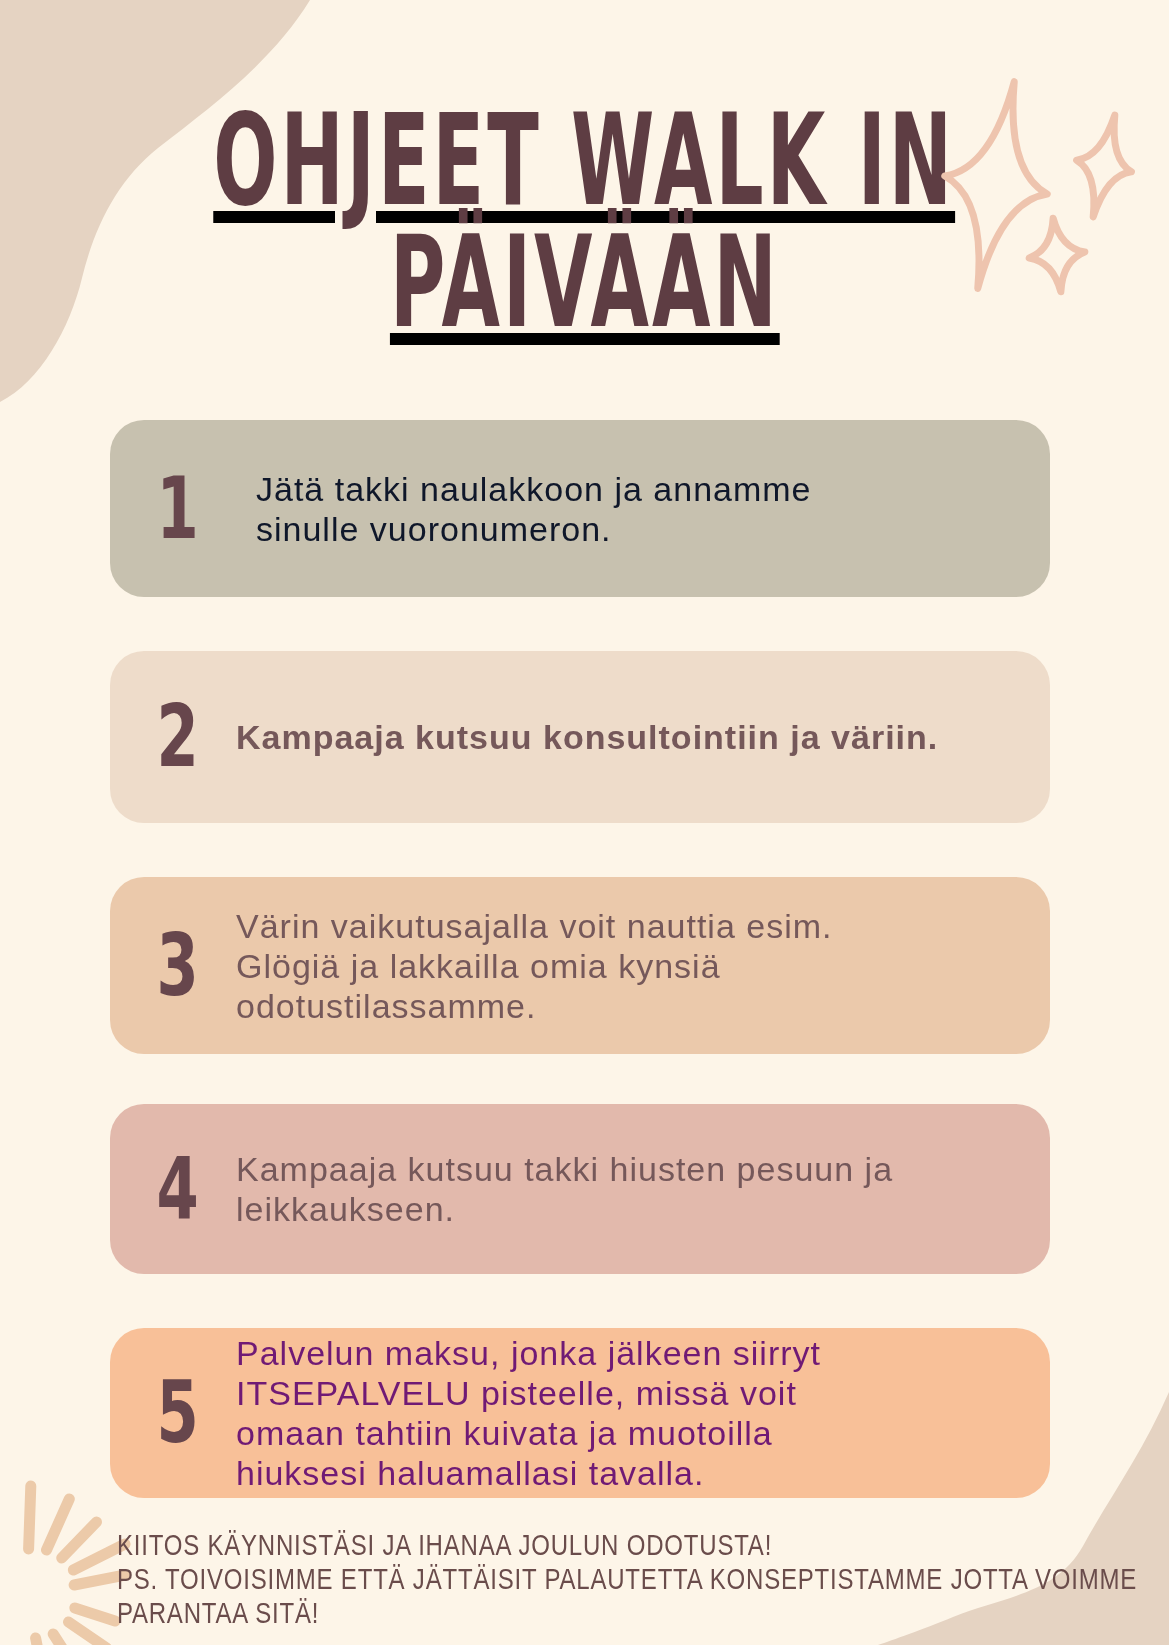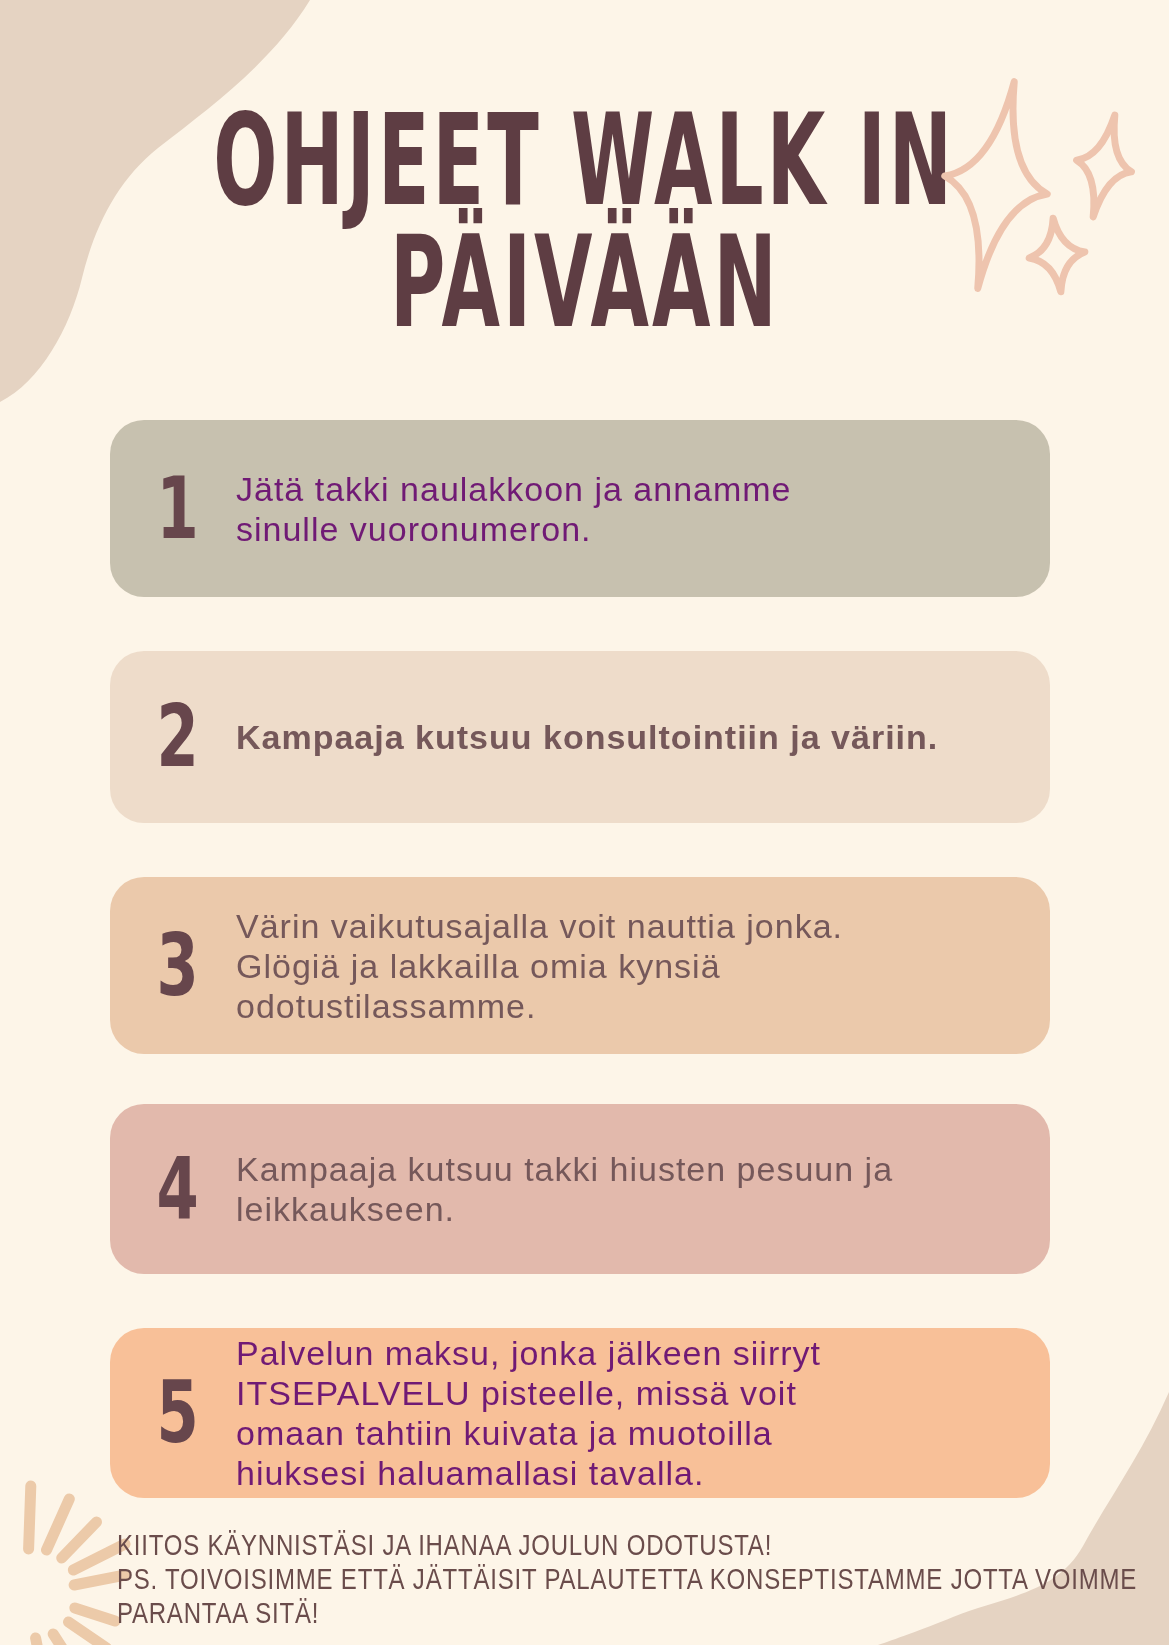--- a/index.html
+++ b/index.html
@@ -18,20 +18,21 @@
     position: absolute;
     top: 100px;
     left: 0;
     width: 100%;
     z-index: 2;
     display: flex;
     flex-direction: column;
     align-items: center;
     text-align: center;
     margin: 0;
+    text-decoration: underline;
   }
   .title-line {
     display: inline-block;
     font-family: "DejaVu Sans", sans-serif;
     font-weight: bold;
     font-size: 126px;
     line-height: 122px;
     letter-spacing: 5px;
     transform: scaleX(0.60);
     transform-origin: 50% 50%;
@@ -127,36 +128,36 @@
       <path transform="rotate(10 996 185)" d="M 996 80 Q 1004 170 1048 185 Q 1004 200 996 290 Q 988 200 944 185 Q 988 170 996 80 Z"></path>
       <path transform="rotate(12 1104 166)" d="M 1104 114 Q 1109 158 1132 166 Q 1109 174 1104 218 Q 1099 174 1076 166 Q 1099 158 1104 114 Z"></path>
       <path transform="rotate(-6 1057 255)" d="M 1057 218 Q 1062 249 1085 255 Q 1062 261 1057 292 Q 1052 261 1029 255 Q 1052 249 1057 218 Z"></path>
     </g>
   </svg>
 
   <div class="card card-1" style="background: rgb(199, 193, 175);">
     <div class="card-num-box">
       <span class="card-num" style="color: rgb(103, 70, 76);">1</span>
     </div>
-    <div class="card-text" style="color: #701a75;">Jätä takki naulakkoon ja annamme
+    <div class="card-text" style="color: #0f172a; margin-left: 20px;">Jätä takki naulakkoon ja annamme
 sinulle vuoronumeron.</div>
   </div>
 
   <div class="card card-2" style="background: rgb(238, 220, 202);">
     <div class="card-num-box">
       <span class="card-num" style="color: rgb(103, 70, 76);">2</span>
     </div>
     <div class="card-text" style="color: rgb(117, 88, 90); font-weight: bold;">Kampaaja kutsuu konsultointiin ja väriin.</div>
   </div>
 
   <div class="card card-3" style="background: rgb(235, 201, 171);">
     <div class="card-num-box">
       <span class="card-num" style="color: rgb(103, 70, 76);">3</span>
     </div>
-    <div class="card-text" style="color: rgb(117, 88, 90);">Värin vaikutusajalla voit nauttia jonka.
+    <div class="card-text" style="color: rgb(117, 88, 90);">Värin vaikutusajalla voit nauttia esim.
 Glögiä ja lakkailla omia kynsiä
 odotustilassamme.</div>
   </div>
 
   <div class="card card-4" style="background: rgb(226, 185, 172);">
     <div class="card-num-box">
       <span class="card-num" style="color: rgb(103, 70, 76);">4</span>
     </div>
     <div class="card-text" style="color: rgb(117, 88, 90);">Kampaaja kutsuu takki hiusten pesuun ja
 leikkaukseen.</div>

